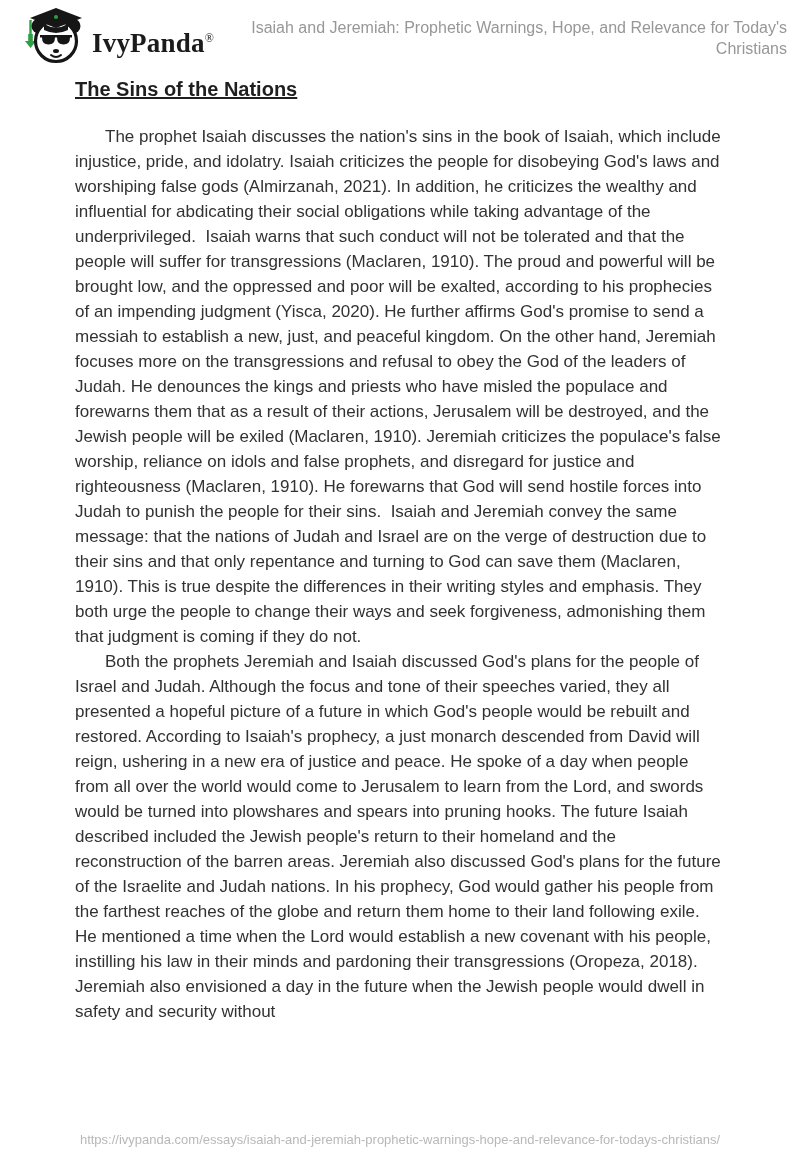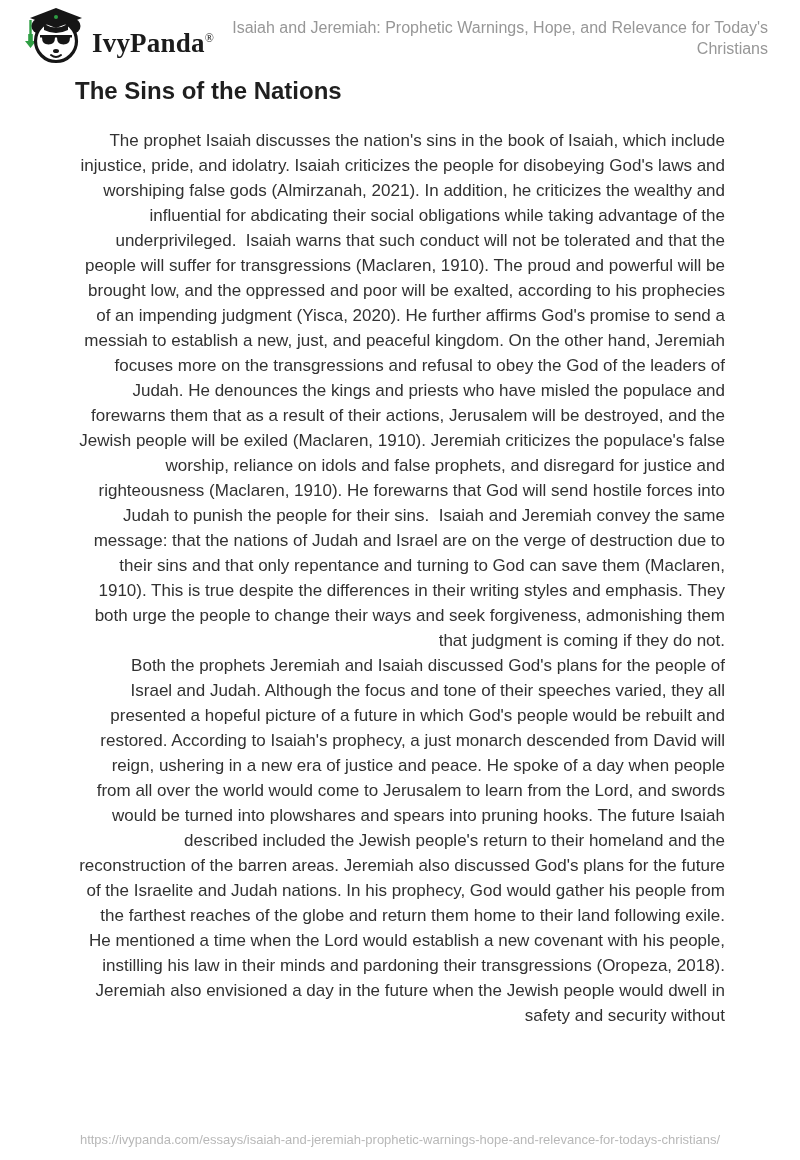--- a/index.html
+++ b/index.html
@@ -4,21 +4,21 @@
 <style>
   * { margin:0; padding:0; box-sizing:border-box; }
   html,body { width:800px; height:1160px; background:#ffffff; overflow:hidden; }
   body { font-family:"Liberation Sans", sans-serif; color:#333; position:relative; }
 
   
   .header {
     display:flex;
     justify-content:space-between;
     align-items:flex-start;
-    padding:8px 32px 0 14px;
+    padding:8px 13px 0 14px;
     height:64px;
   }
   .logo { display:flex; align-items:center; gap:6px; }
   .logo-mark { width:72px; height:56px; flex:0 0 auto; }
   .logo-text {
     font-family:"Liberation Serif", serif;
     font-weight:700;
     font-size:27px;
     color:#1b1b1b;
     letter-spacing:0.2px;
@@ -30,33 +30,34 @@
     font-size:16px;
     color:#979797;
     padding-top:10px;
     text-align:right;
     line-height:1.3;
   }
 
   
   .article { margin:14px 75px 0 75px; width:650px; }
   .section-heading {
-    font-size:24px;
+    font-size:20px;
     font-weight:700;
     color:#1f1f1f;
     line-height:1.1;
     margin:0 0 24px 0;
+    text-decoration:underline;
   }
   .section + .section .section-heading { margin-top:18px; }
   .section-paragraph {
     font-size:17px;
     line-height:25px;
     color:#323232;
     text-indent:30px;
-    text-align:right;
+    text-align:left;
     white-space:pre-wrap;
   }
   .section + .section .section-paragraph { margin-top:0; }
 
   
   .footer {
     position:absolute;
     left:0; right:0;
     bottom:12px;
     text-align:center;

